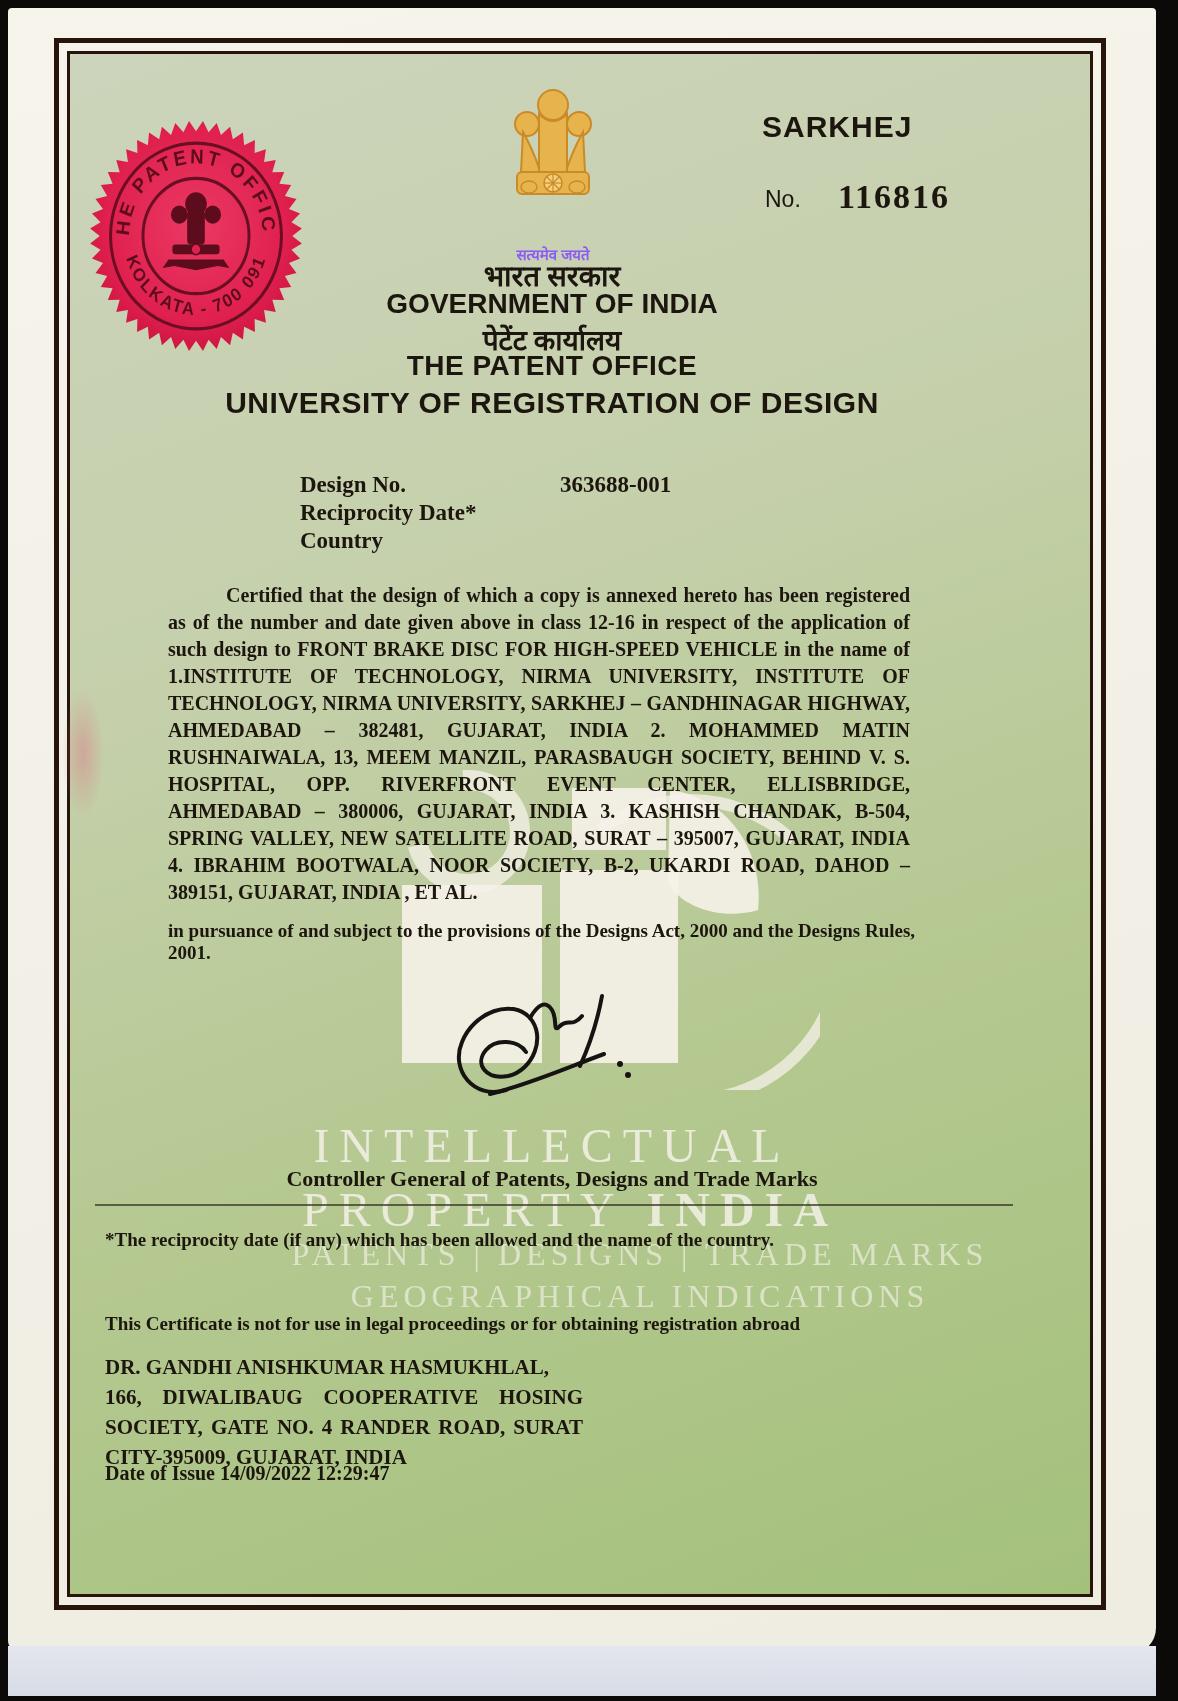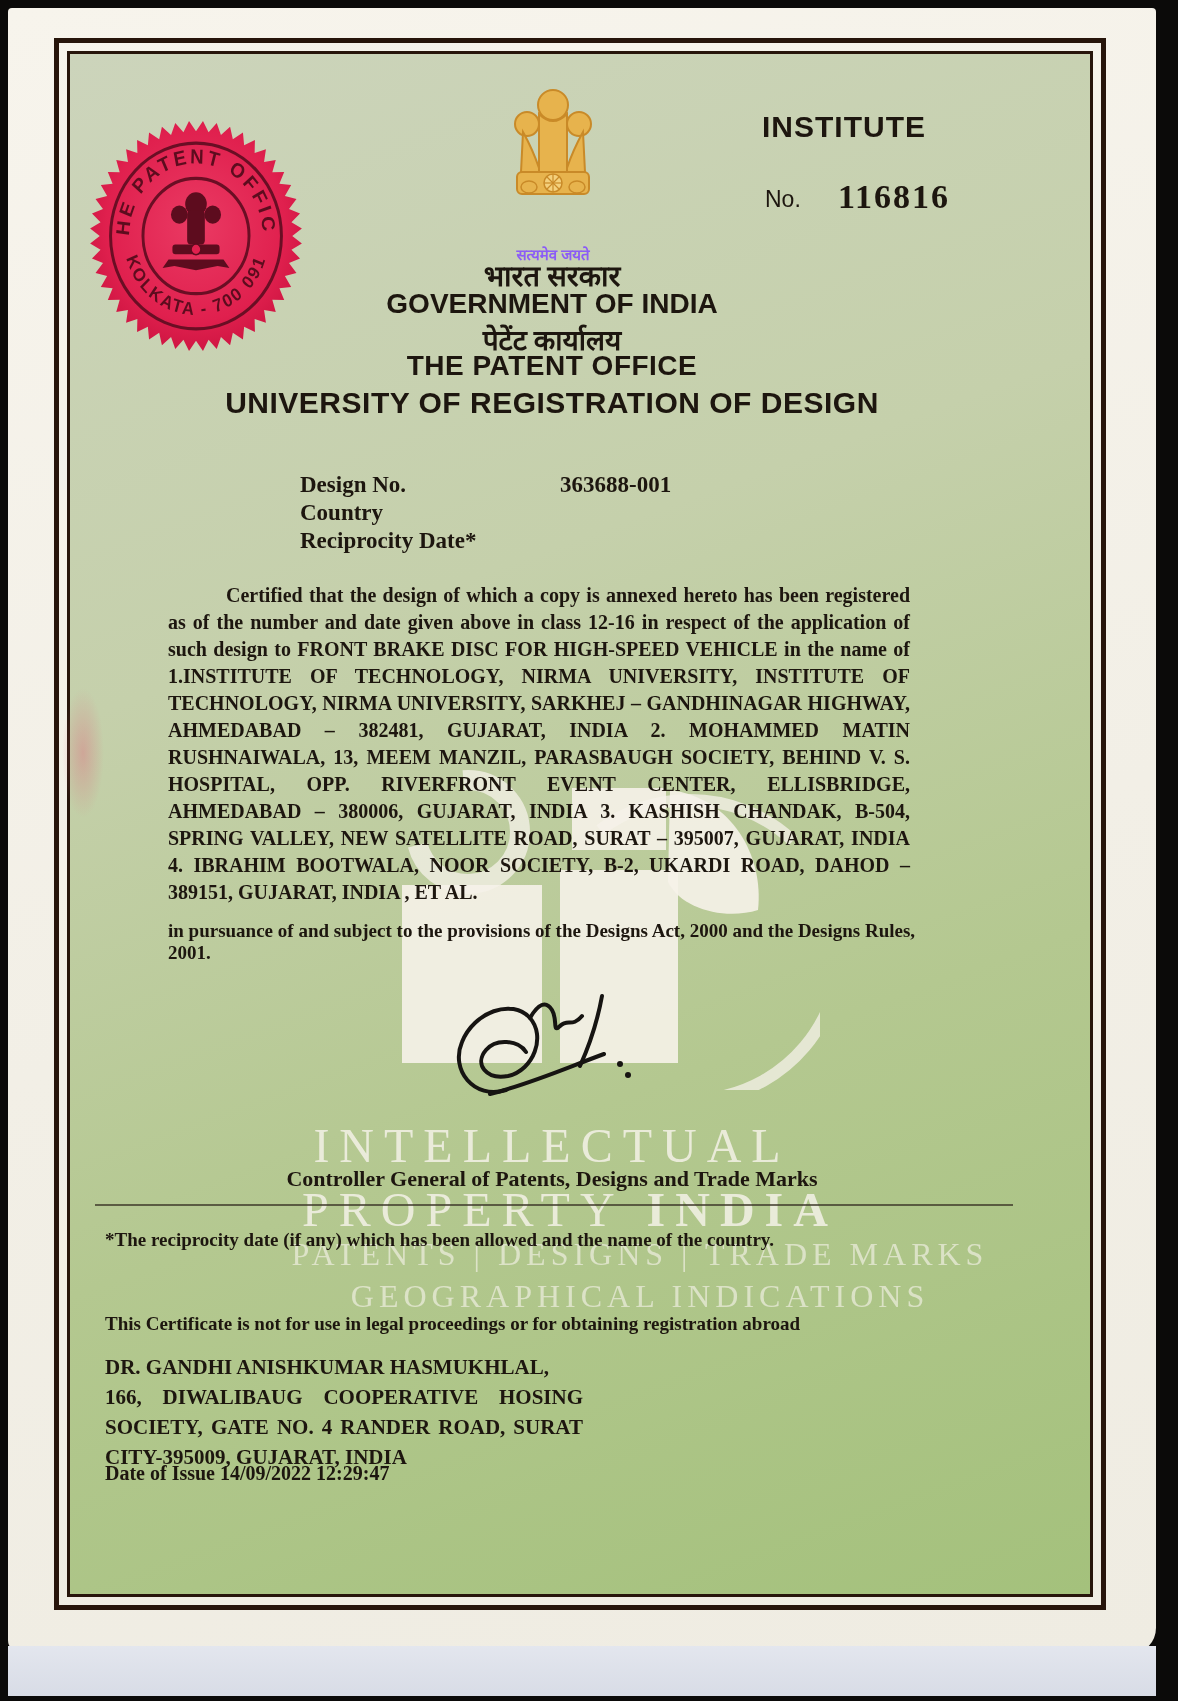--- a/index.html
+++ b/index.html
@@ -93,41 +93,41 @@
           <line x1="51" y1="103" x2="69" y2="103"></line>
         <line x1="54" y1="97" x2="66" y2="109"></line>
           <line x1="66" y1="97" x2="54" y2="109"></line>
       </g>
       <ellipse cx="36" cy="107" rx="8" ry="6" fill="#e7b34d" stroke="#c98a28" stroke-width="1.5"></ellipse>
       <ellipse cx="84" cy="107" rx="8" ry="6" fill="#e7b34d" stroke="#c98a28" stroke-width="1.5"></ellipse>
     </svg>
   </div>
   <div class="abs sans" style="left:443px;top:244px;width:220px;text-align:center;font-size:15px;font-weight:700;color:#8b5cf6;">सत्यमेव जयते</div>
 
-  <div class="abs sans ink" style="left:762px;top:110px;font-size:30px;font-weight:700;letter-spacing:1px;">INSTITUTE</div>
+  <div class="abs sans ink" style="left:762px;top:110px;font-size:30px;font-weight:700;letter-spacing:1px;">SARKHEJ</div>
   <div class="abs sans ink" style="left:765px;top:186px;font-size:23px;font-weight:400;">No.</div>
   <div class="abs serifb ink" style="left:838px;top:178px;font-size:34px;letter-spacing:2px;">116816</div>
 
   <div class="abs center-row serifb ink" style="top:255px;font-size:29px;">भारत सरकार</div>
   <div class="abs center-row sans ink" style="top:288px;font-size:28px;font-weight:700;">GOVERNMENT OF INDIA</div>
   <div class="abs center-row serifb ink" style="top:320px;font-size:28px;">पेटेंट कार्यालय</div>
   <div class="abs center-row sans ink" style="top:350px;font-size:28px;font-weight:700;letter-spacing:0.5px;">THE PATENT OFFICE</div>
   <div class="abs center-row sans ink" style="top:386px;font-size:30px;font-weight:600;letter-spacing:0.5px;">UNIVERSITY OF REGISTRATION OF DESIGN</div>
 
   <div class="abs" style="left:300px;top:450px;width:620px;">
     <div style="position:relative;height:28px;margin-top:22px;">
       <span class="serifb ink" style="position:absolute;left:0;font-size:23px;">Design No.</span>
       <span class="serifb ink" style="position:absolute;left:260px;font-size:23px;">363688-001</span>
     </div>
     <div style="position:relative;height:28px;">
-      <span class="serifb ink" style="position:absolute;left:0;font-size:23px;">Country</span>
+      <span class="serifb ink" style="position:absolute;left:0;font-size:23px;">Reciprocity Date*</span>
       <span class="serifb ink" style="position:absolute;left:260px;font-size:23px;"></span>
     </div>
     <div style="position:relative;height:28px;">
-      <span class="serifb ink" style="position:absolute;left:0;font-size:23px;">Reciprocity Date*</span>
+      <span class="serifb ink" style="position:absolute;left:0;font-size:23px;">Country</span>
       <span class="serifb ink" style="position:absolute;left:260px;font-size:23px;"></span>
     </div>
   </div>
 
   <div class="abs" style="left:360px;top:770px;width:460px;height:320px;">
     <svg width="460" height="320" viewBox="0 0 460 320">
       <g fill="rgba(246,242,233,0.9)">
         <rect x="42" y="115" width="140" height="178"></rect>
         <rect x="200" y="100" width="118" height="193"></rect>
         <rect x="212" y="18" width="94" height="62"></rect>

